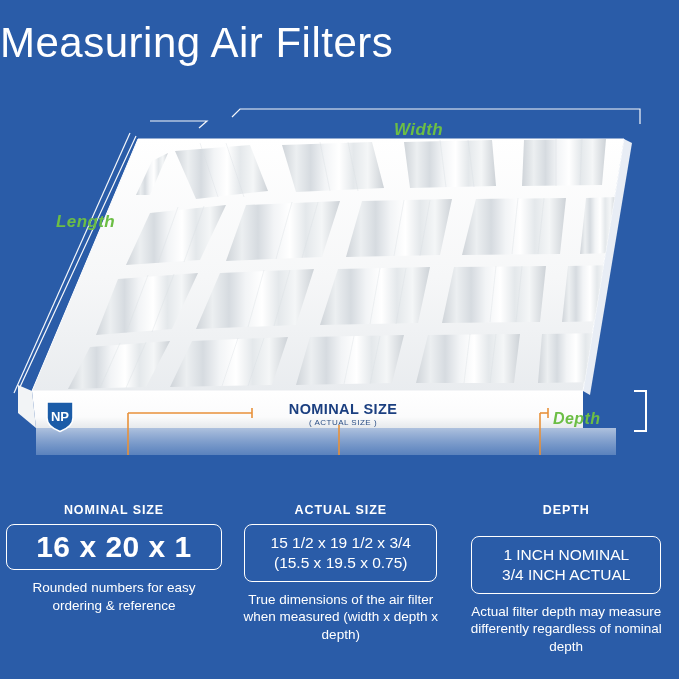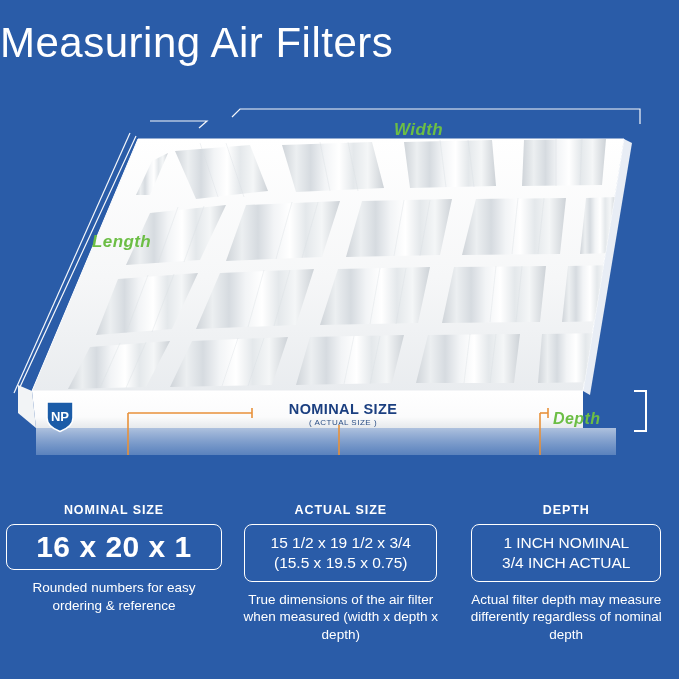--- a/index.html
+++ b/index.html
@@ -27,21 +27,21 @@
   .dim-label{
     position:absolute;
     color:#6CBE45;
     font-style:italic;
     font-weight:bold;
     font-size:17px;
     letter-spacing:.4px;
     white-space:nowrap;
   }
   .dim-width{left:394px;top:120px;}
-  .dim-length{left:56px;top:232px;margin-left:36px;}
+  .dim-length{left:56px;top:212px;}
   .dim-depth{left:553px;top:410px;font-size:16px;}
 
   
   #filter-art{position:absolute;left:0;top:95px;width:679px;height:360px;}
 
   
   .cards{
     position:absolute;left:0;top:503px;width:679px;height:176px;
     display:flex;
   }
@@ -62,21 +62,21 @@
     border:1.6px solid #ffffff;
     border-radius:8px;
     padding:8px 10px;
     box-sizing:border-box;
     display:flex;flex-direction:column;justify-content:center;align-items:center;
     width:100%;
     min-height:48px;
   }
   .card-1 .card-box{width:216px;min-height:46px;padding:4px 8px;}
   .card-2 .card-box{width:193px;min-height:46px;}
-  .card-3 .card-box{width:190px;min-height:46px;}
+  .card-3 .card-box{width:190px;min-height:46px;margin-top:12px;}
 
   .big-val{
     color:#ffffff;
     font-size:30px;
     font-weight:bold;
     letter-spacing:.5px;
     line-height:1.05;
     white-space:nowrap;
   }
   .mid-val{

